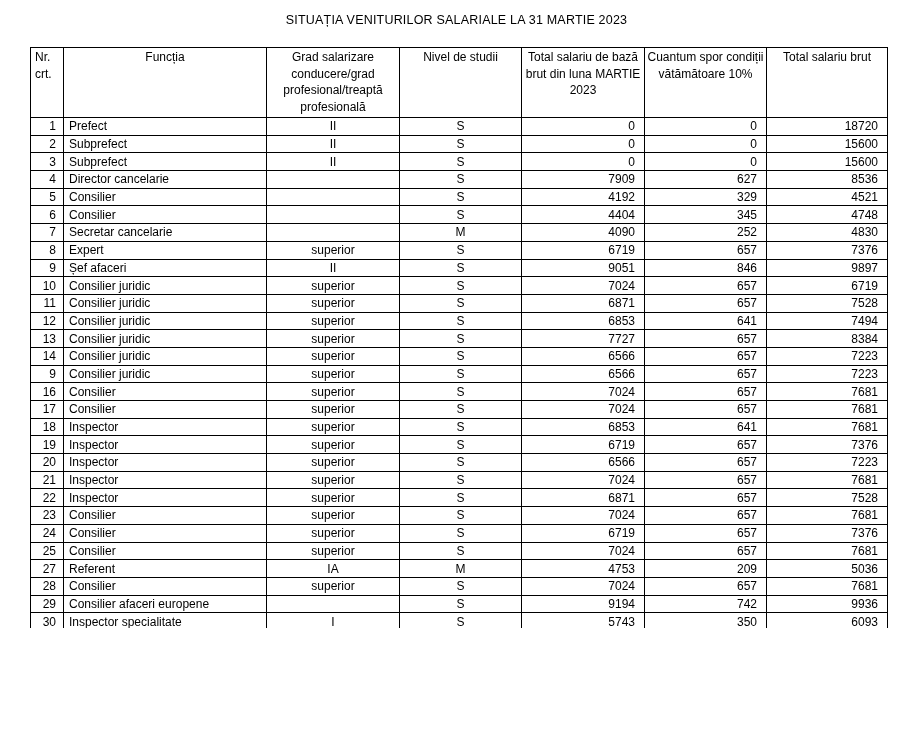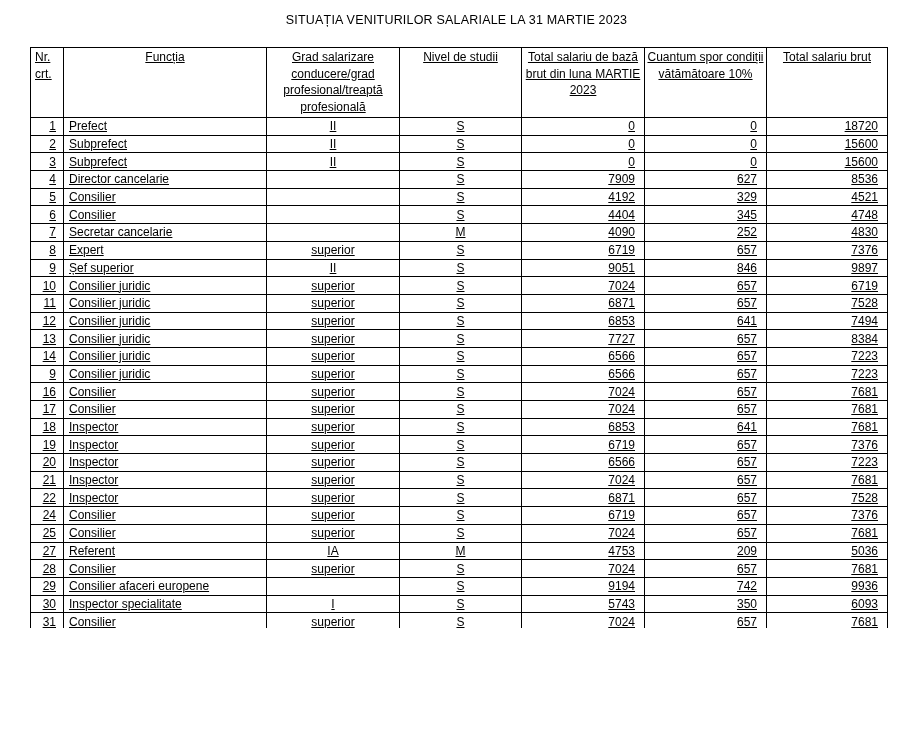--- a/index.html
+++ b/index.html
@@ -28,21 +28,20 @@
     margin: 0;
   }
   table.salary-table {
     position: absolute;
     left: 30px;
     top: 47px;
     border-collapse: collapse;
     table-layout: fixed;
     width: 857px;
     background: #ffffff;
-    text-decoration: underline;
   }
   .salary-table th, .salary-table td {
     border: 1px solid #000000;
     overflow: hidden;
     box-sizing: border-box;
   }
   .salary-table th {
     font-weight: normal;
     font-size: 12px;
     line-height: 16.5px;
@@ -165,21 +164,21 @@
           <td class="c0">8</td>
           <td class="c1">Expert</td>
           <td class="c2">superior</td>
           <td class="c3">S</td>
           <td class="c4">6719</td>
           <td class="c5">657</td>
           <td class="c6">7376</td>
         </tr>
         <tr>
           <td class="c0">9</td>
-          <td class="c1">Șef superior</td>
+          <td class="c1">Șef afaceri</td>
           <td class="c2">II</td>
           <td class="c3">S</td>
           <td class="c4">9051</td>
           <td class="c5">846</td>
           <td class="c6">9897</td>
         </tr>
         <tr>
           <td class="c0">10</td>
           <td class="c1">Consilier juridic</td>
           <td class="c2">superior</td>
@@ -288,20 +287,29 @@
           <td class="c6">7681</td>
         </tr>
         <tr>
           <td class="c0">22</td>
           <td class="c1">Inspector</td>
           <td class="c2">superior</td>
           <td class="c3">S</td>
           <td class="c4">6871</td>
           <td class="c5">657</td>
           <td class="c6">7528</td>
+        </tr>
+        <tr>
+          <td class="c0">23</td>
+          <td class="c1">Consilier</td>
+          <td class="c2">superior</td>
+          <td class="c3">S</td>
+          <td class="c4">7024</td>
+          <td class="c5">657</td>
+          <td class="c6">7681</td>
         </tr>
         <tr>
           <td class="c0">24</td>
           <td class="c1">Consilier</td>
           <td class="c2">superior</td>
           <td class="c3">S</td>
           <td class="c4">6719</td>
           <td class="c5">657</td>
           <td class="c6">7376</td>
         </tr>

